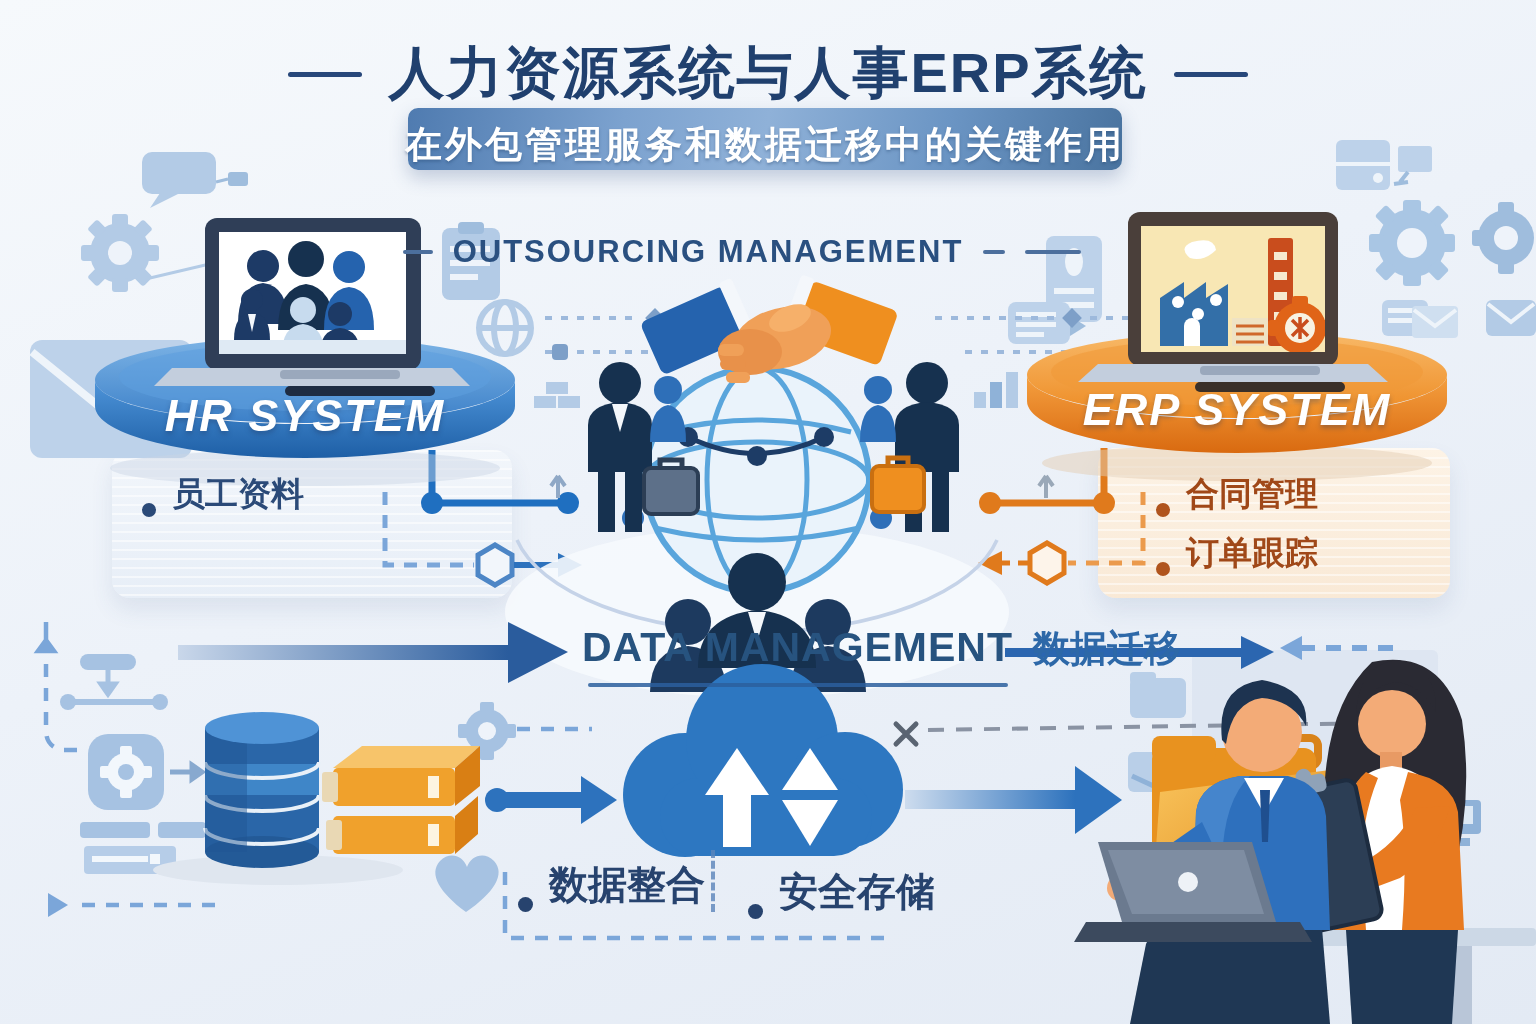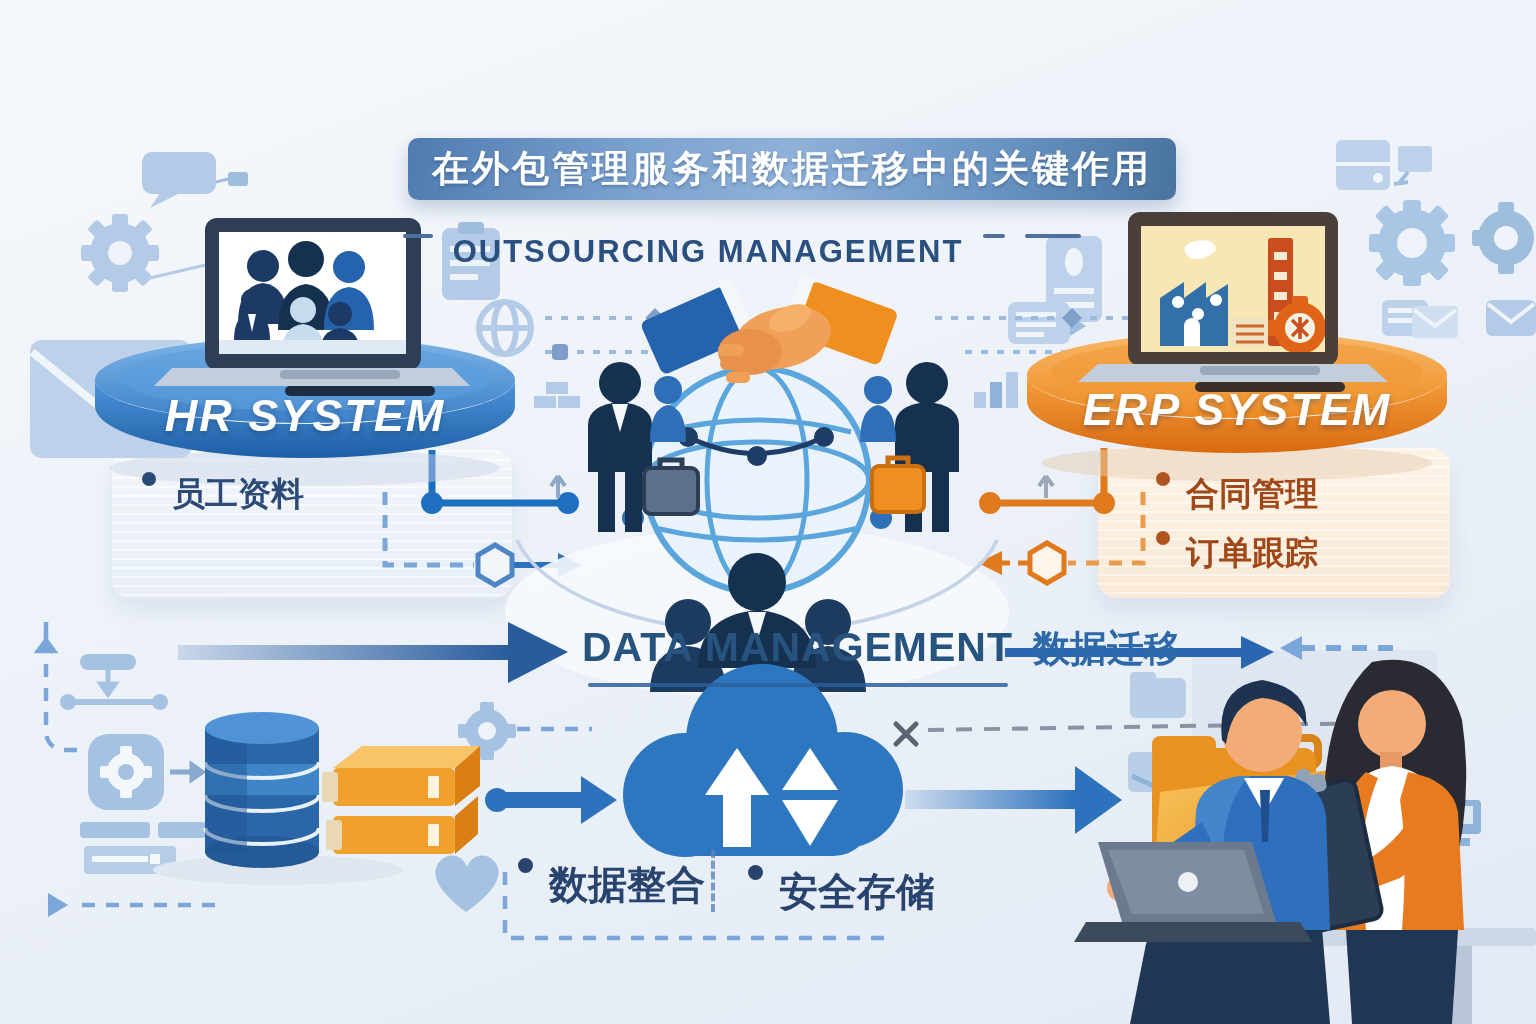--- a/index.html
+++ b/index.html
@@ -8,47 +8,47 @@
     font-family:"Liberation Sans",sans-serif;
     background:linear-gradient(160deg,#f6f9fc 0%,#edf2f9 45%,#e3eaf4 100%);
   }
   .abs{position:absolute;}
   
   #title-row{top:36px;left:0;width:1536px;display:flex;justify-content:center;align-items:center;gap:26px;}
   .title-dash{width:74px;height:5px;background:#27477a;border-radius:3px;}
   #main-title{font-size:56px;font-weight:900;color:#20406e;letter-spacing:2px;white-space:nowrap;}
   
   #subtitle-banner{
-    left:408px;top:138px;width:768px;height:62px;border-radius:10px;
+    left:408px;top:108px;width:714px;height:62px;border-radius:10px;
     background:linear-gradient(100deg,#4f7bb0 0%,#7ca2cf 30%,#8fb1d8 50%,#6b95c4 75%,#49739f 100%);
     box-shadow:0 8px 18px rgba(50,80,130,.25);
-    display:flex;align-items:center;justify-content:center;
+    display:flex;align-items:flex-end;justify-content:center;
   }
   #subtitle-text{color:#ffffff;font-size:37px;font-weight:800;letter-spacing:3px;white-space:nowrap;
     text-shadow:0 2px 3px rgba(30,60,100,.35);}
   
-  #outsourcing-row{top:234px;left:0;width:1484px;display:flex;justify-content:center;align-items:flex-start;gap:20px;}
+  #outsourcing-row{top:234px;left:0;width:1484px;display:flex;justify-content:center;align-items:center;gap:20px;}
   .small-dash{height:4px;background:#4c6f9d;border-radius:2px;}
   #outsourcing-label{font-size:31px;font-weight:800;color:#2a5080;letter-spacing:2px;white-space:nowrap;}
   
   .info-panel{
     border-radius:18px;
     box-shadow:0 12px 22px rgba(60,90,140,.10);
   }
   #hr-panel{left:112px;top:450px;width:400px;height:148px;
     background:repeating-linear-gradient(180deg,rgba(255,255,255,.55) 0 2px,rgba(0,0,0,0) 2px 9px),linear-gradient(#f2f6fb,#e7eef7);}
   #erp-panel{left:1098px;top:448px;width:352px;height:150px;
     background:repeating-linear-gradient(180deg,rgba(255,255,255,.5) 0 2px,rgba(0,0,0,0) 2px 9px),linear-gradient(#fdf3e6,#f9e9d6);}
   
   .podium-label{font-weight:800;font-size:45px;color:#ffffff;text-align:center;letter-spacing:2px;
     text-shadow:0 3px 5px rgba(30,50,90,.35);font-style:italic;}
   #hr-label{left:95px;top:390px;width:420px;}
   #erp-label{left:1027px;top:384px;width:420px;}
   
-  .bullet-row{display:flex;align-items:flex-start;gap:16px;margin-bottom:14px;}
+  .bullet-row{display:flex;align-items:flex-end;gap:16px;margin-bottom:14px;}
   .bullet-dot{width:14px;height:14px;border-radius:50%;}
   .hr-bullets{left:142px;top:472px;}
   .hr-bullets .bullet-dot{background:#2b4a78;}
   .hr-bullets .bullet-text{color:#2b4a78;}
   .erp-bullets{left:1156px;top:472px;}
   .erp-bullets .bullet-dot{background:#b0541d;}
   .erp-bullets .bullet-text{color:#a04818;}
   .bullet-text{font-size:33px;font-weight:800;white-space:nowrap;}
   
   #migration-row{left:582px;top:624px;display:flex;align-items:baseline;gap:20px;}
@@ -583,20 +583,25 @@
         <g>
           <path d="M1098,842 L1252,842 L1276,922 L1122,922 Z" fill="#6b7a8f"></path>
           <path d="M1108,850 L1244,850 L1264,914 L1132,914 Z" fill="#7e8da2"></path>
           <circle cx="1188" cy="882" r="10" fill="#eef2f7"></circle>
           <path d="M1086,922 L1300,922 L1312,942 L1074,942 Z" fill="#3c4a5e"></path>
         </g>
       </g>
     </g>
   </svg>
 
+  <div class="abs" id="title-row">
+    <div class="title-dash"></div>
+    <div id="main-title">人力资源系统与人事ERP系统</div>
+    <div class="title-dash"></div>
+  </div>
 
   <div class="abs" id="subtitle-banner">
     <div id="subtitle-text">在外包管理服务和数据迁移中的关键作用</div>
   </div>
 
   <div class="abs" id="outsourcing-row">
     <div class="small-dash" style="width:30px"></div>
     <div id="outsourcing-label">OUTSOURCING MANAGEMENT</div>
     <div class="small-dash" style="width:22px"></div>
     <div class="small-dash" style="width:56px"></div>

